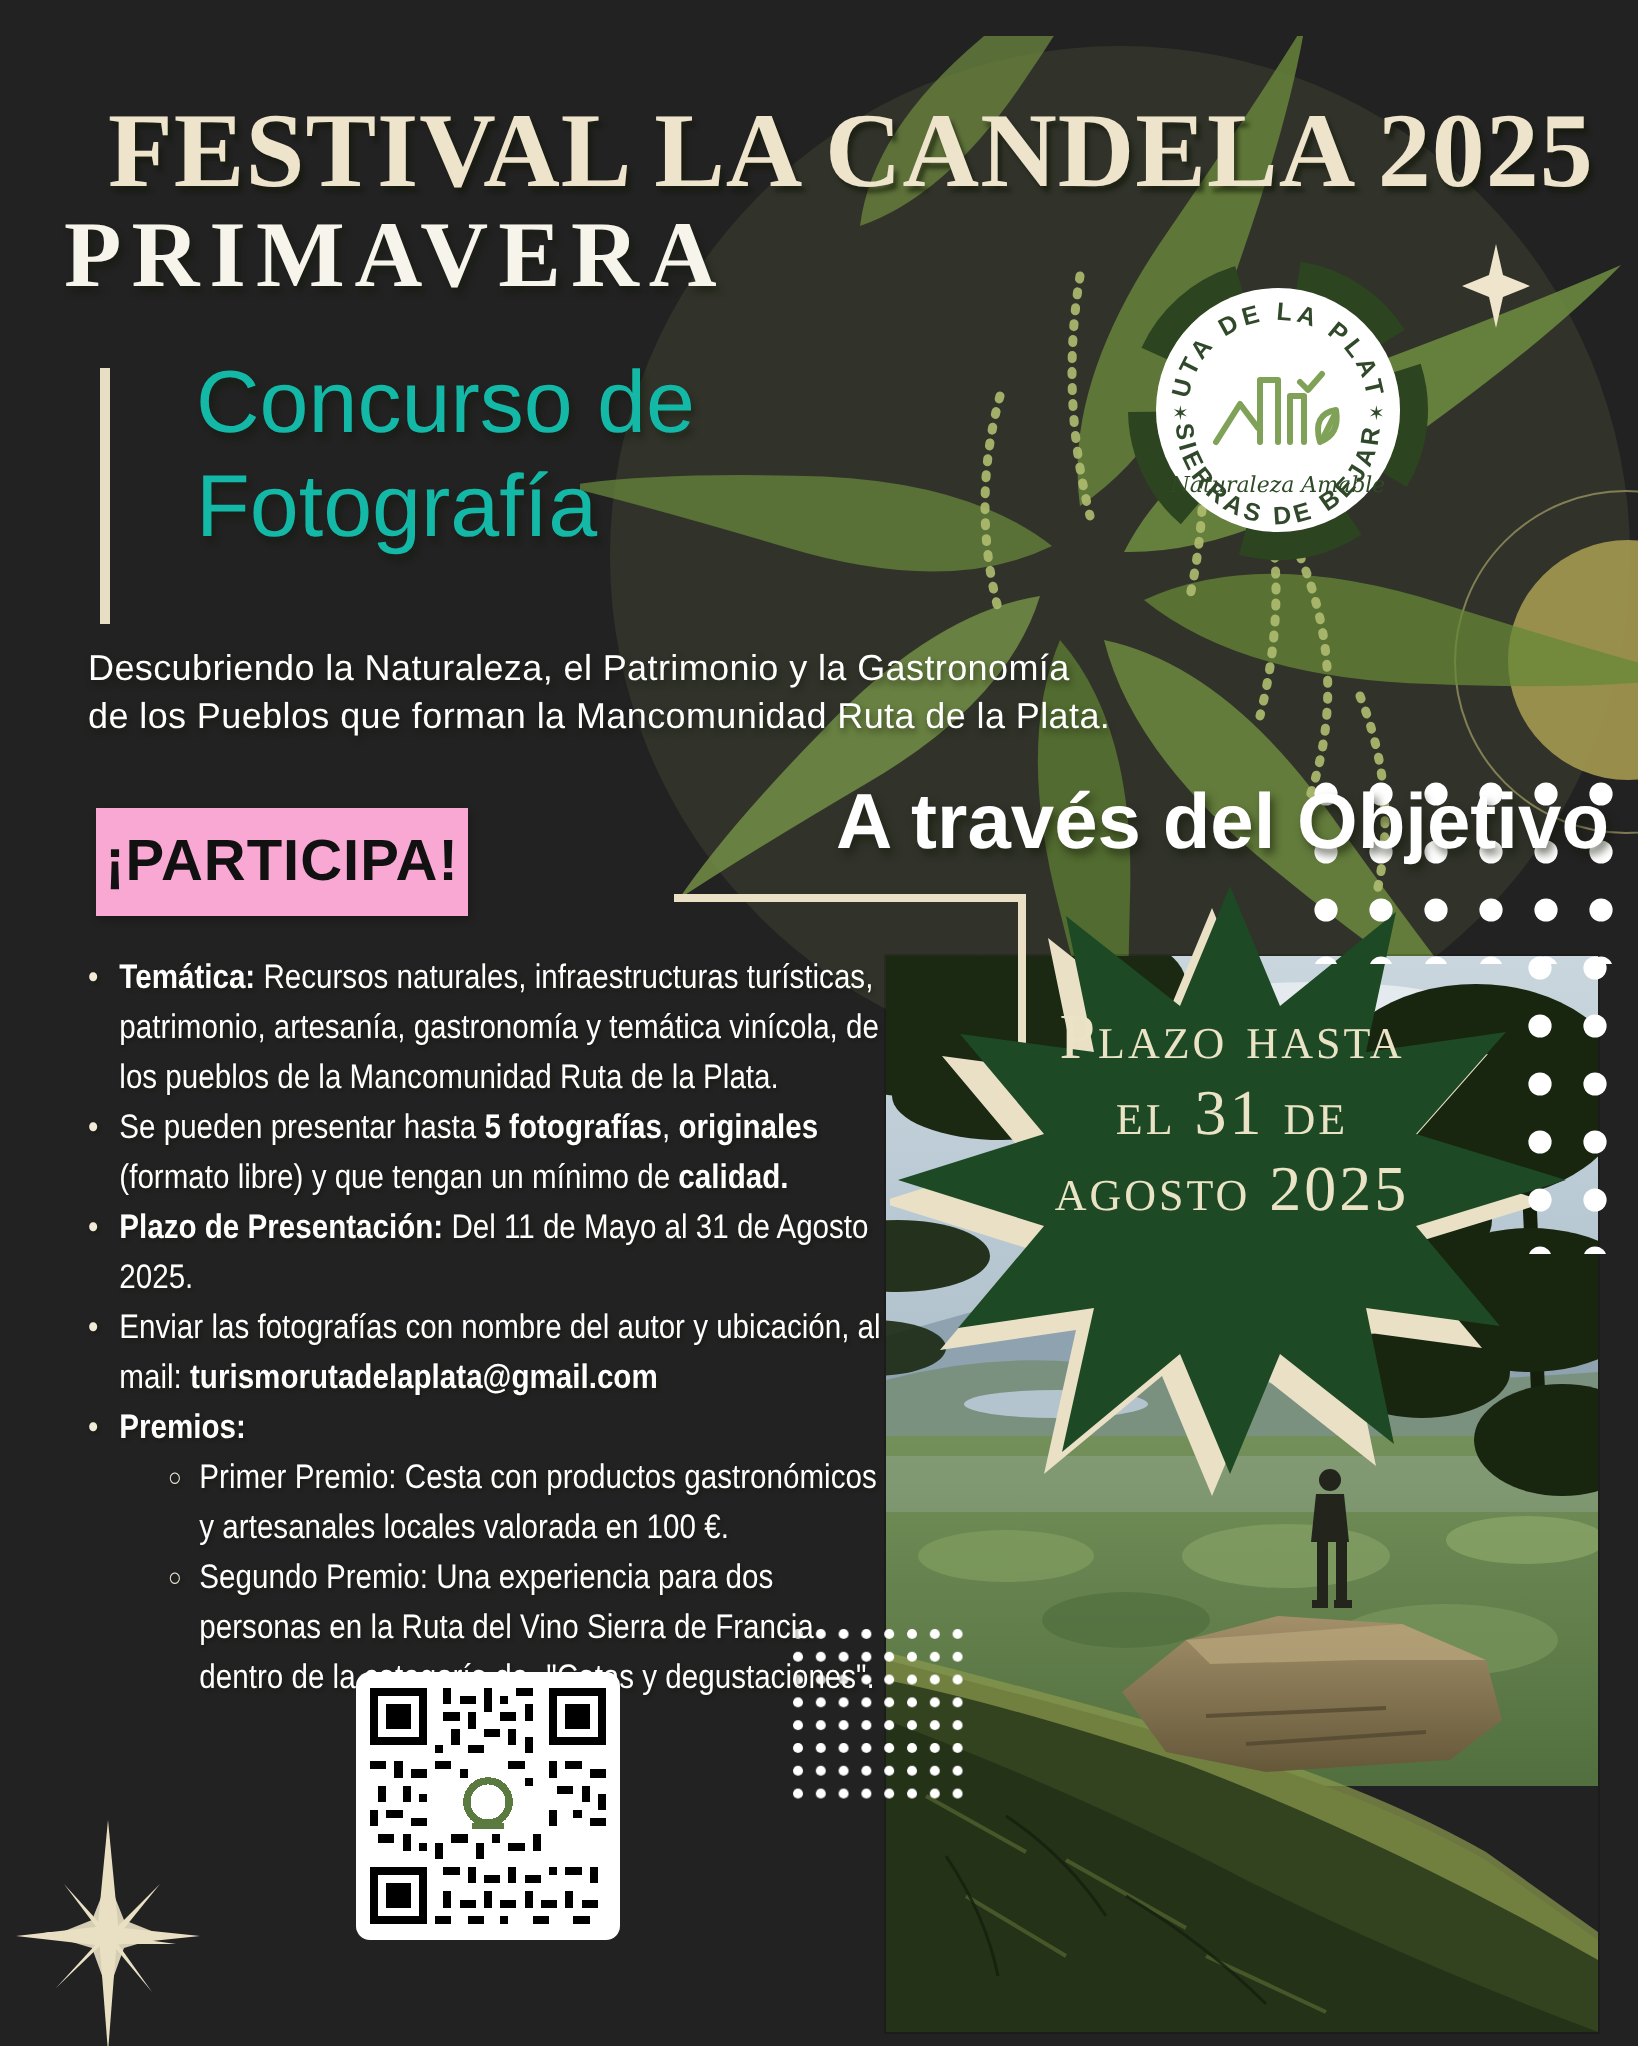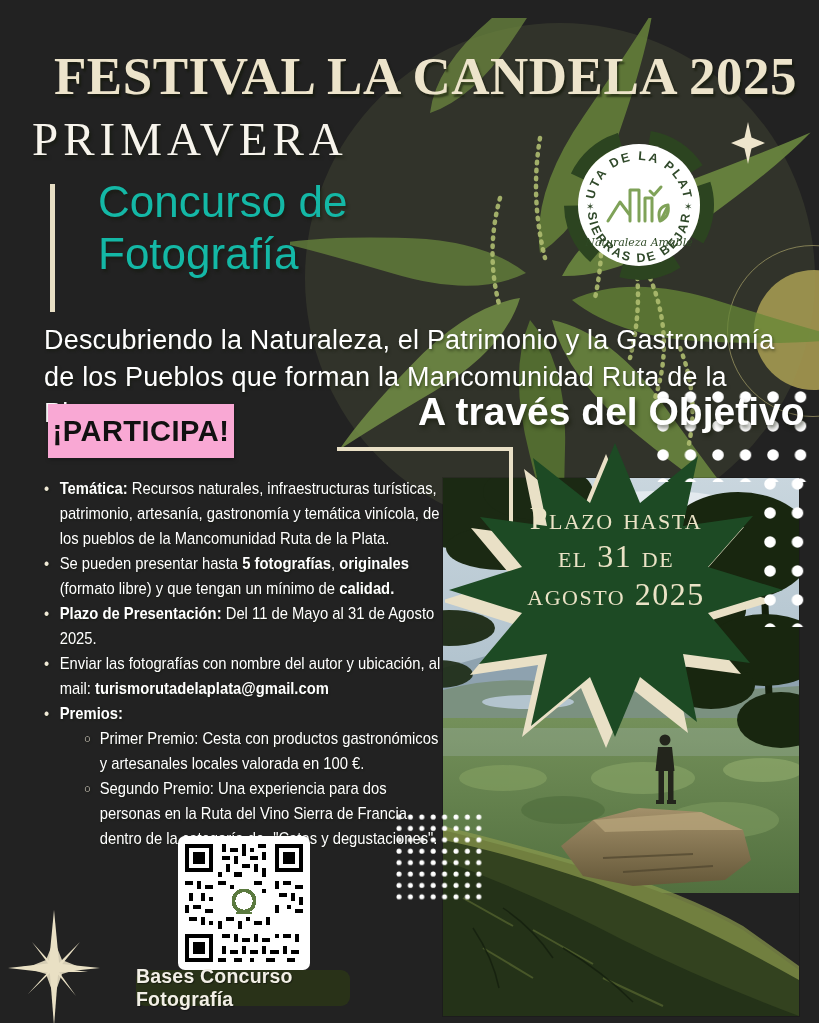--- a/index.html
+++ b/index.html
@@ -12,38 +12,38 @@
       linear-gradient(180deg,#46542a 0%,#5665331 14%,#5c6b35 20%,#74834a 40%,#78874c 58%,#60703a 76%,#45531f 90%,#39461f 100%);
   }
   .abs{position:absolute;}
   
   .title{
     left:54px;top:46px;width:760px;
     font-family:"Liberation Serif",serif;font-weight:700;font-size:53px;letter-spacing:.5px;
     color:#ede4cb;text-shadow:2px 3px 2px rgba(18,24,8,.6);white-space:nowrap;z-index:9;
   }
   .season{
-    left:32px;top:112px;
-    font-family:"Liberation Serif",serif;font-weight:400;font-size:47px;letter-spacing:5px;
+    left:32px;top:101px;
+    font-family:"Liberation Serif",serif;font-weight:700;font-size:47px;letter-spacing:5px;
     color:#f7f4ec;text-shadow:2px 3px 3px rgba(18,24,8,.5);z-index:9;text-align:center;
   }
   .subtitle-bar{left:50px;top:184px;width:5px;height:128px;background:#e7dec4;z-index:9;}
   .subtitle{
     left:98px;top:176px;width:360px;
     font-size:44px;line-height:1.18;color:#14b8a6;text-shadow:2px 3px 3px rgba(18,24,8,.45);z-index:9;
   }
   
   .logo{left:556px;top:124px;width:166px;height:166px;z-index:9;}
   .sparkle{left:731px;top:122px;width:34px;height:42px;z-index:9;}
   
   .circle-solid{right:-55px;top:270px;width:120px;height:120px;border-radius:50%;background:#a4974f;opacity:.92;z-index:2;}
   .circle-outline{right:-80px;top:245px;width:170px;height:170px;border-radius:50%;border:1.5px solid rgba(205,195,125,.55);z-index:2;}
   
   .intro{
-    left:44px;top:322px;width:740px;font-size:27px;line-height:1.36;color:#ffffff;
+    left:44px;top:322px;width:740px;font-size:18px;line-height:1.36;color:#ffffff;
     text-shadow:1px 2px 3px rgba(18,24,8,.5);z-index:9;font-weight:500;letter-spacing:.2px;
   }
   
   .participa{
     left:48px;top:404px;width:186px;height:54px;background:#f9a8d4;z-index:9;
     display:flex;align-items:center;justify-content:center;
     font-size:29px;font-weight:700;color:#111;letter-spacing:.5px;box-shadow:1px 2px 4px rgba(0,0,0,.25);
   }
   
   .objective{
@@ -390,21 +390,20 @@
           <rect x="16" y="28" width="1" height="1"></rect>
         <rect x="20" y="28" width="2" height="1"></rect>
           <rect x="25" y="28" width="2" height="1"></rect>
       </g>
       <rect x="11" y="11" width="7" height="7" fill="#fff"></rect>
       <circle cx="14.5" cy="14" r="2.6" fill="none" stroke="#5b7a3f" stroke-width=".9"></circle>
       <rect x="12.5" y="16.6" width="4" height=".7" fill="#5b7a3f"></rect>
     </svg>
   </div>
 
-  <div class="abs bases-btn">Bases Concurso Fotografía</div>
 
   <svg class="abs compass" viewBox="0 0 92 116">
     <g fill="#e9e0c4">
       <polygon points="46,0 51,52 46,116 41,52"></polygon>
       <polygon points="0,58 44,53 92,58 44,63"></polygon>
       <polygon points="46,24 49,55 72,32 51,58 80,62 51,62 68,86 48,62 46,92 43,62 20,84 41,61 14,56 42,56 24,32 44,54"></polygon>
       <polygon points="46,30 54,50 74,58 54,64 46,86 38,64 18,58 38,50" opacity=".9"></polygon>
     </g>
   </svg>
 

